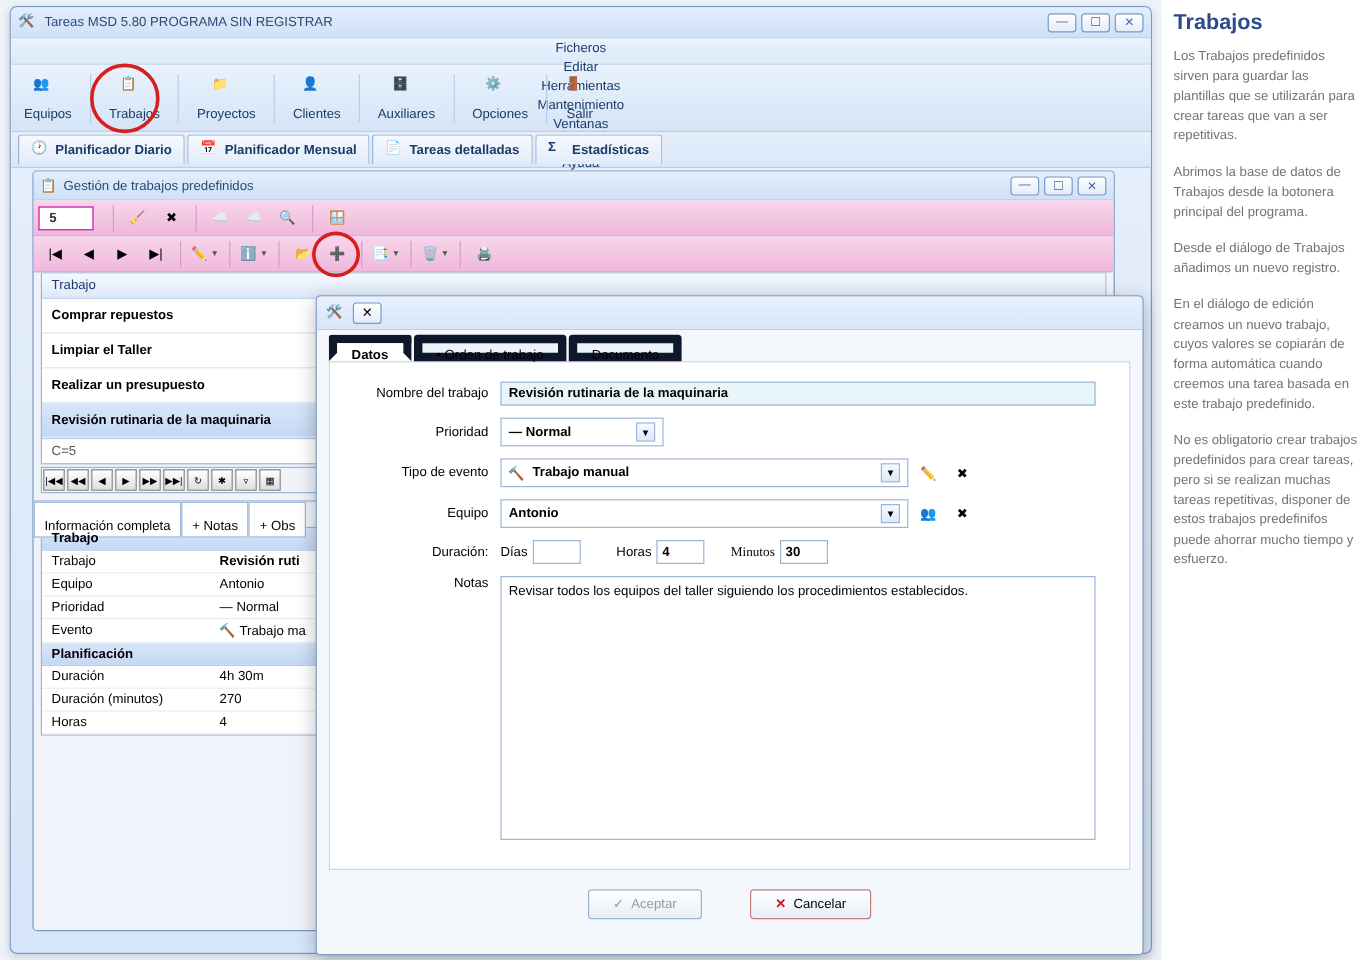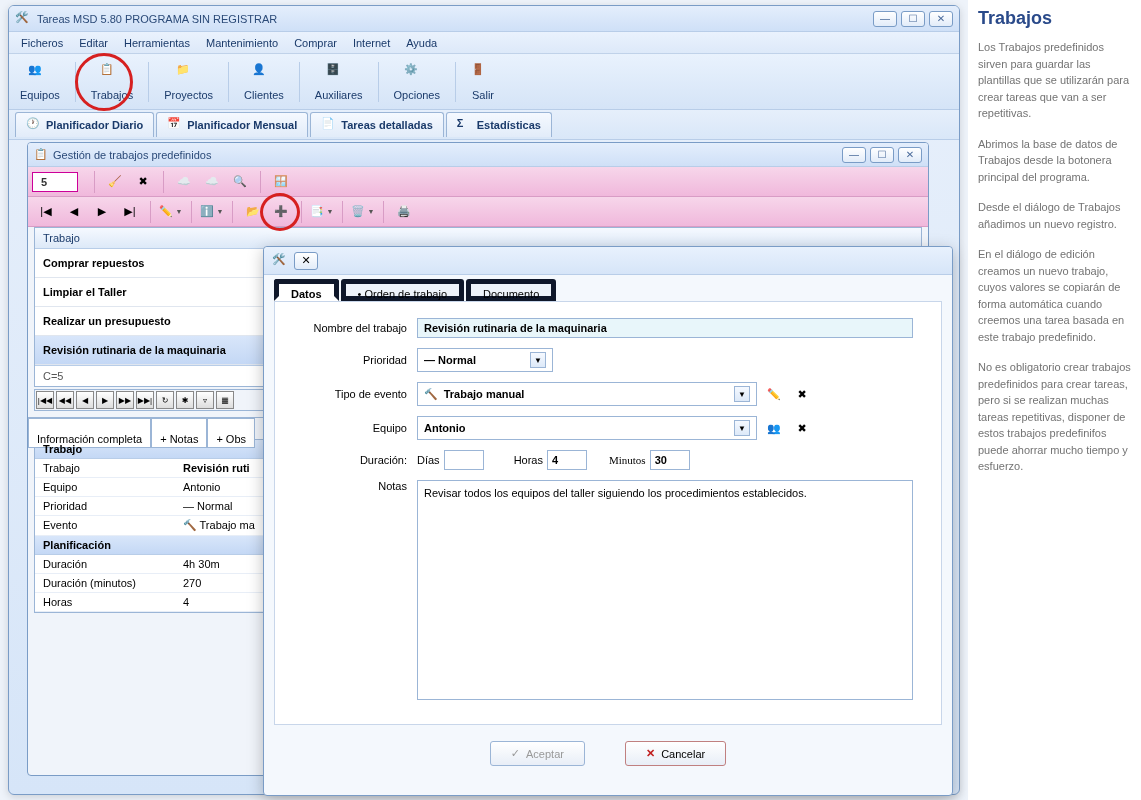--- a/index.html
+++ b/index.html
@@ -12,21 +12,21 @@
 
 
 .main-window { position: absolute; left: 8px; top: 5px; right: 8px; bottom: 5px; border: 1px solid #7a9cc6; border-radius: 6px; background: linear-gradient(#e8f0fb, #d6e5f8); box-shadow: 0 2px 8px rgba(0,0,0,0.15); overflow: hidden; }
 .titlebar { height: 26px; display: flex; align-items: center; padding: 0 6px; background: linear-gradient(#e4eefc, #cfe0f7); border-bottom: 1px solid #b8cde8; }
 .titlebar .icon { width: 16px; height: 16px; margin-right: 6px; }
 .titlebar-text { flex: 1; color: #2b4a78; }
 .win-btns { display: flex; gap: 4px; }
 .win-btn { width: 24px; height: 16px; border: 1px solid #7a9cc6; border-radius: 3px; background: linear-gradient(#fff,#e2ecf9); display: flex; align-items: center; justify-content: center; font-size: 10px; color: #4a6a9a; cursor: pointer; }
 
 
-.menubar { height: 22px; display: flex; align-items: center; padding: 0 4px; background: linear-gradient(#eaf2fd,#dde9f9); border-bottom: 1px solid #c0d2e9; }
+.menubar { height: 22px; display: flex; align-items: center; padding: 0 4px; background: linear-gradient(#eaf2fd,#dde9f9); border-bottom: 1px solid #c0d2e9; flex-direction: column; }
 .menuitem { padding: 2px 8px; color: #1a3a6a; cursor: pointer; }
 
 
 .toolbar { height: 56px; display: flex; align-items: center; background: linear-gradient(#e9f2fd,#d5e4f7); border-bottom: 1px solid #b8cde8; }
 .tool-btn { display: flex; flex-direction: column; align-items: center; justify-content: center; padding: 4px 10px; height: 52px; cursor: pointer; border: 1px solid transparent; border-radius: 3px; position: relative; }
 .tool-btn .ti { width: 24px; height: 24px; margin-bottom: 2px; }
 .tool-btn span { color: #1a3a6a; }
 .tool-sep { width: 1px; height: 40px; background: #b8cde8; margin: 0 4px; }
 .highlight-circle { position: absolute; border: 3px solid #d62020; border-radius: 50%; pointer-events: none; }
 
@@ -70,21 +70,21 @@
 .dg-row .lbl { width: 140px; padding: 3px 8px; }
 .dg-row .val { flex: 1; padding: 3px 8px; }
 
 
 .dialog { position: absolute; left: 263px; top: 246px; width: 690px; height: 550px; border: 1px solid #7a9cc6; border-radius: 4px; background: #f4f8fd; box-shadow: 0 4px 16px rgba(0,0,0,0.25); }
 .dlg-titlebar { height: 28px; display: flex; align-items: center; padding: 0 8px; background: linear-gradient(#e8f1fd,#d6e5f8); border-bottom: 1px solid #b8cde8; border-radius: 4px 4px 0 0; }
 .dlg-titlebar .icon { width: 16px; height: 16px; margin-right: 6px; }
 .dlg-title { flex: 1; color: #2b4a78; }
 .dlg-close { width: 24px; height: 18px; border: 1px solid #7a9cc6; border-radius: 3px; background: linear-gradient(#fff,#e2ecf9); display: flex; align-items: center; justify-content: center; cursor: pointer; }
 .dlg-tabs { height: 26px; display: flex; padding: 4px 10px 0 10px; }
-.dtab { padding: 4px 12px; border: 5px solid #0f172a; background: #eef3fa; border-radius: 3px 3px 0 0; margin-right: 2px; cursor: pointer; }
+.dtab { padding: 4px 12px; border: 7px solid #0f172a; background: #eef3fa; border-radius: 3px 3px 0 0; margin-right: 2px; cursor: pointer; }
 .dtab.active { background: #fff; border-bottom-color: #fff; font-weight: bold; }
 .dlg-body { margin: 0 10px 10px 10px; border: 1px solid #c8d6ea; background: #fff; padding: 16px 14px; height: 424px; }
 .frow { display: flex; align-items: center; margin-bottom: 10px; }
 .frow .flbl { width: 128px; text-align: right; padding-right: 10px; }
 .finput { border: 1px solid #9bb5d6; padding: 3px 6px; background: #e8f6fa; }
 .fselect { border: 1px solid #9bb5d6; padding: 3px 6px; background: #fff; display: flex; align-items: center; gap: 6px; cursor: pointer; }
 .fselect .dd-btn { width: 16px; height: 16px; background: linear-gradient(#f5f9ff,#dde9f8); border: 1px solid #9bb5d6; display: flex; align-items: center; justify-content: center; font-size: 8px; }
 .side-btn { width: 22px; height: 22px; margin-left: 6px; cursor: pointer; display: flex; align-items: center; justify-content: center; }
 .ftext { border: 1px solid #9bb5d6; padding: 6px; width: 496px; height: 220px; resize: none; font-family: inherit; }
 .dur-input { border: 1px solid #9bb5d6; padding: 3px 4px; width: 40px; }
@@ -107,21 +107,21 @@
         <div class="win-btn">☐</div>
         <div class="win-btn">✕</div>
       </div>
     </div>
 
     <div class="menubar">
       <div class="menuitem">Ficheros</div>
       <div class="menuitem">Editar</div>
       <div class="menuitem">Herramientas</div>
       <div class="menuitem">Mantenimiento</div>
-      <div class="menuitem">Comprar</div>
+      <div class="menuitem">Ventanas</div>
       <div class="menuitem">Internet</div>
       <div class="menuitem">Ayuda</div>
     </div>
 
     <div class="toolbar">
       <div class="tool-btn">
           <span class="ti">👥</span>
           <span>Equipos</span>
         </div>
       <div class="tool-sep"></div>

